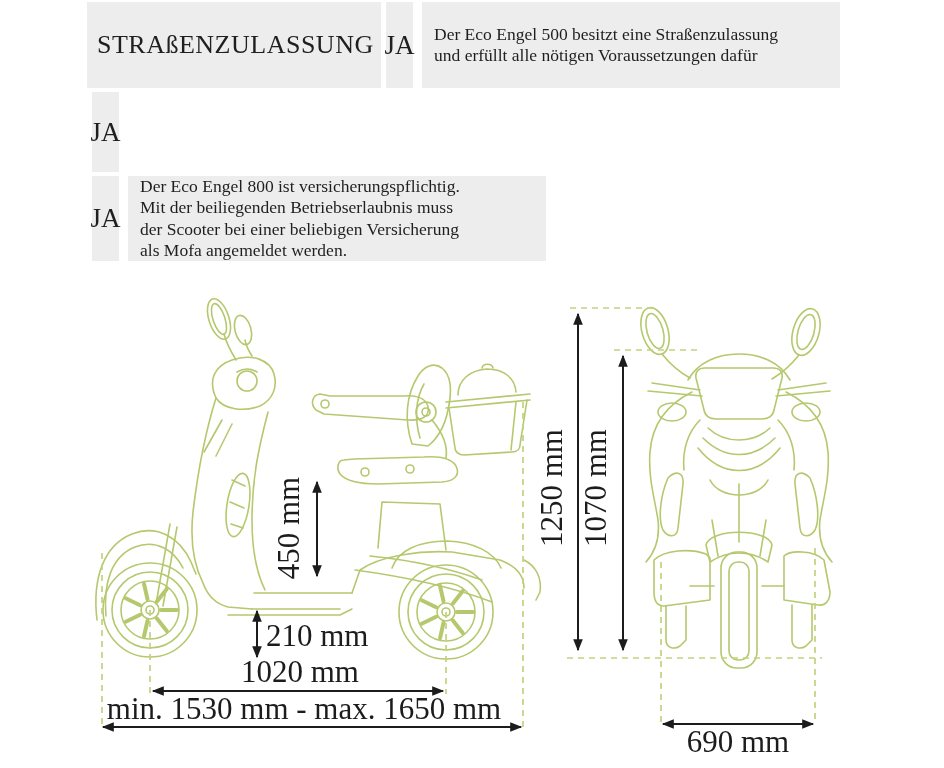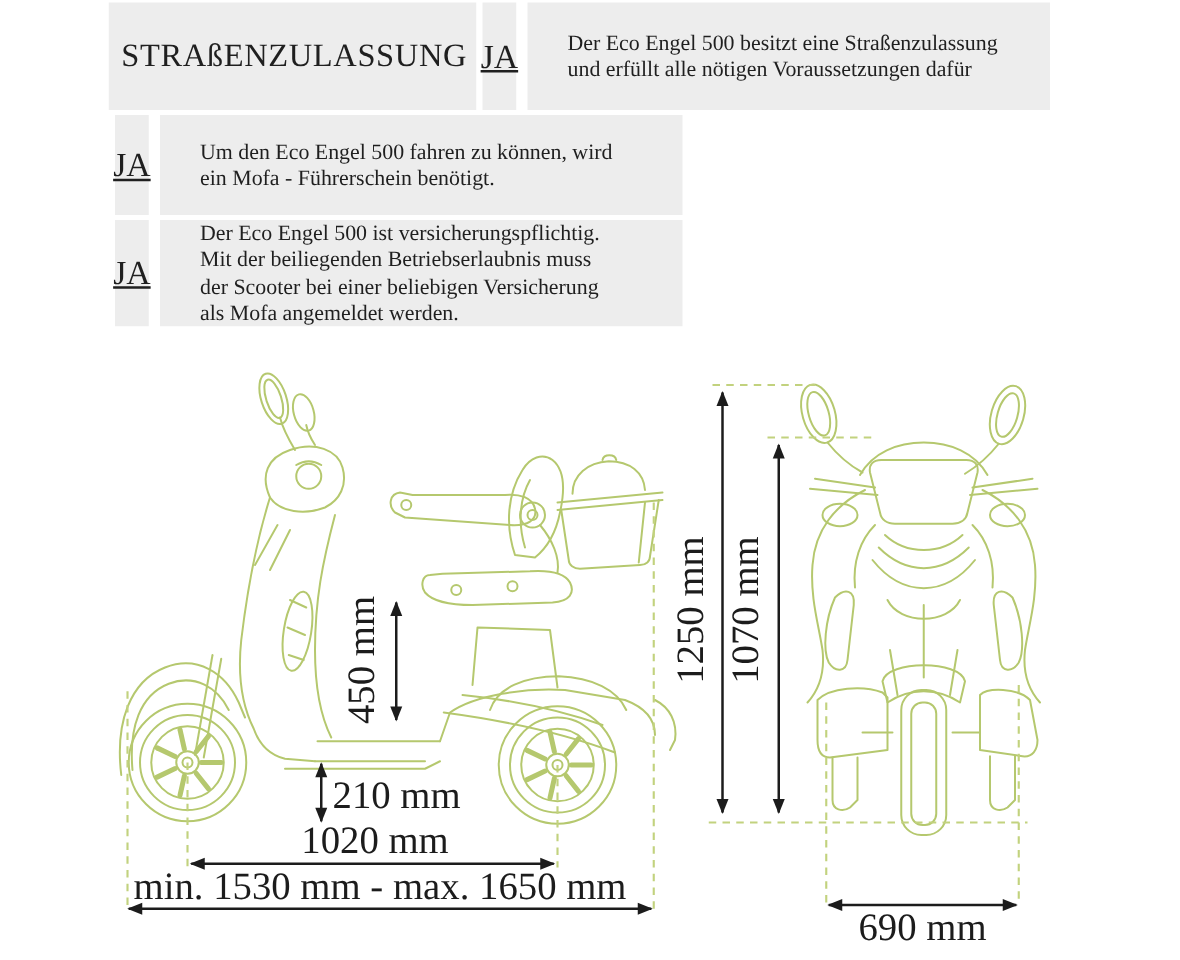--- a/index.html
+++ b/index.html
@@ -7,23 +7,23 @@
     width:944px;height:768px;position:relative;overflow:hidden;
     background:#ffffff;font-family:"Liberation Serif",serif;
   }
   .spec-table{position:absolute;left:87px;top:2px;display:flex;flex-direction:column;gap:4px;}
   .spec-row{display:flex;}
   .cell{background:#ededed;box-sizing:border-box;}
   .c-label{width:294px;display:flex;align-items:center;padding-left:10px;
            font-size:26px;color:#1f1f1f;letter-spacing:.5px;}
   .gap1{width:5px;} .gap2{width:9px;}
   .c-value{width:27px;display:flex;align-items:center;justify-content:center;
-           font-size:27px;color:#1f1f1f;text-decoration:underline;}
+           font-size:27px;color:#1f1f1f;}
   .c-desc{width:418px;display:flex;flex-direction:column;justify-content:center;
-          padding-left:32px;font-size:17.5px;line-height:21.5px;color:#1f1f1f;
+          padding-left:12px;font-size:17.5px;line-height:21.5px;color:#1f1f1f;
           white-space:pre-line;}
   .r1{height:86px}.r2{height:80px}.r3{height:85px}
 
   svg{position:absolute;left:0;top:0;}
   .g-line{stroke:#b5c86e;fill:none;stroke-width:1.6;stroke-linecap:round;stroke-linejoin:round;}
   .g-spoke{stroke:#b5c86e;fill:none;stroke-width:4;stroke-linecap:round;}
   .g-dash{stroke:#c2d27e;fill:none;stroke-width:1.7;stroke-dasharray:6 5;}
   .dim{stroke:#1c1c1c;stroke-width:2;fill:none;}
   .dim-t{fill:#1c1c1c;font-size:31px;font-family:"Liberation Serif",serif;}
 </style>
@@ -36,28 +36,26 @@
     <div class="gap1"></div>
     <div class="cell c-value">JA</div>
     <div class="gap2"></div>
     <div class="cell c-desc">Der Eco Engel 500 besitzt eine Straßenzulassung
 und erfüllt alle nötigen Voraussetzungen dafür</div>
   </div>
   <div class="spec-row r2">
     <div class="gap1"></div>
     <div class="cell c-value">JA</div>
     <div class="gap2"></div>
-    <div class="cell c-desc">Um den Eco Engel 500 fahren zu können, wird
-ein Mofa - Führerschein benötigt.</div>
   </div>
   <div class="spec-row r3">
     <div class="gap1"></div>
     <div class="cell c-value">JA</div>
     <div class="gap2"></div>
-    <div class="cell c-desc">Der Eco Engel 500 ist versicherungspflichtig.
+    <div class="cell c-desc">Der Eco Engel 800 ist versicherungspflichtig.
 Mit der beiliegenden Betriebserlaubnis muss
 der Scooter bei einer beliebigen Versicherung
 als Mofa angemeldet werden.</div>
   </div>
 </div>
 
 <svg viewBox="0 0 944 768" width="944" height="768">
   <defs>
     <marker id="ah" viewBox="0 0 10 10" refX="9" refY="5" markerWidth="9" markerHeight="6" orient="auto-start-reverse">
       <path d="M0,1 L10,5 L0,9 Z" fill="#1c1c1c"></path>

